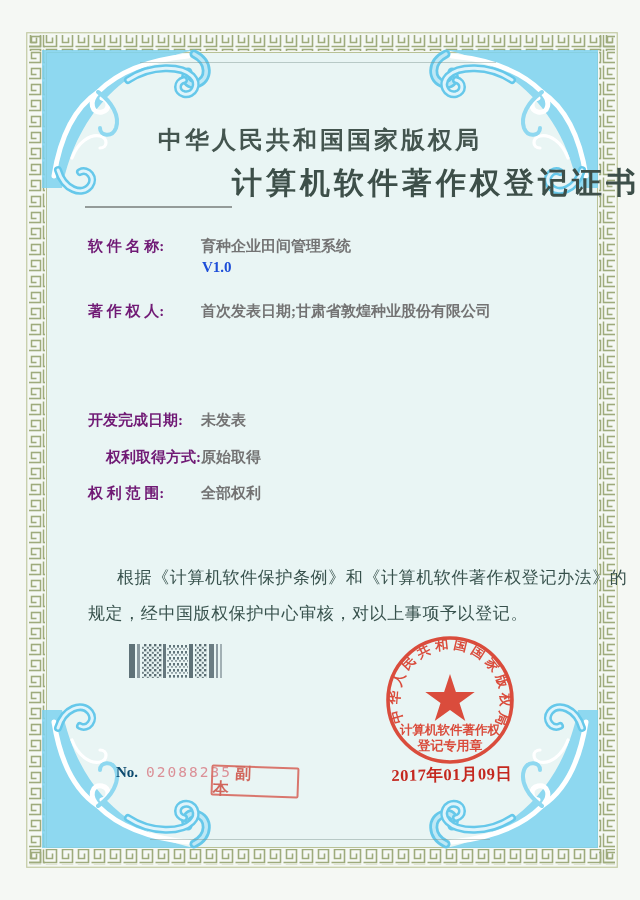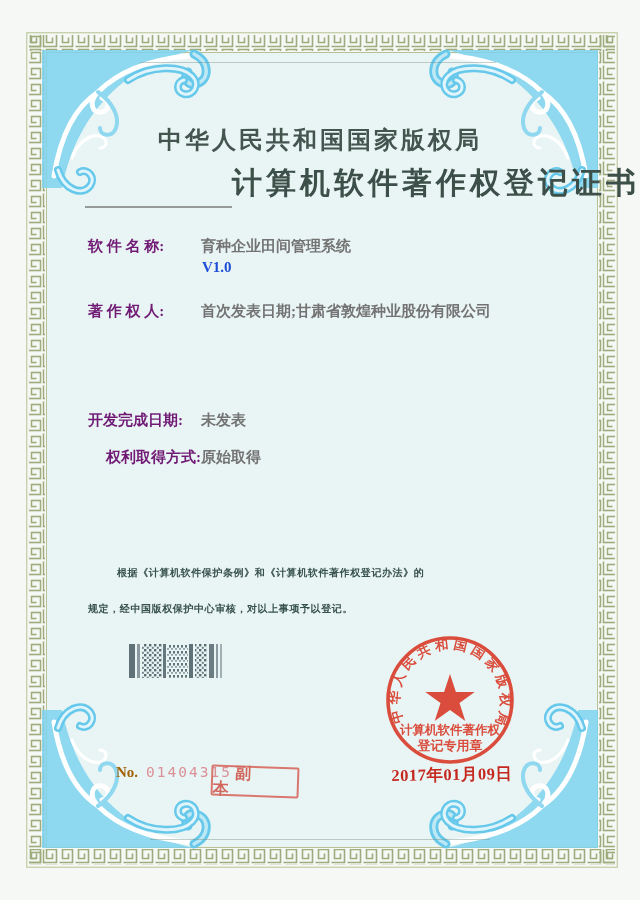--- a/index.html
+++ b/index.html
@@ -31,28 +31,28 @@
   .certno .cl{margin-right:10px;}
   .artifact-line{position:absolute;left:85px;top:206px;width:147px;height:2px;background:#5c5f5c;opacity:.6;}
 
   .row{position:absolute;left:88px;font-size:15px;font-weight:bold;color:#3f5854;white-space:nowrap;}
   .row .lab{display:inline-block;min-width:113px;color:#701a75;}
   .row .val{color:#737373;}
   .r1{top:237px;} .r2{top:302px;} .r3{top:375px;} .r4{top:411px;}
   .r5{top:448px;text-align:right;} .r6{top:484px;} .r7{top:521px;}
   .val2{position:absolute;left:202px;top:259px;font-size:15px;font-weight:bold;color:#1d4ed8;}
 
-  .stmt{position:absolute;font-size:10px;font-weight:700;color:#37514c;letter-spacing:.6px;white-space:nowrap;}
+  .stmt{position:absolute;font-size:17px;font-weight:400;color:#37514c;letter-spacing:.6px;white-space:nowrap;}
   .stmt.l1{left:117px;top:566px;}
   .stmt.l2{left:88px;top:602px;}
 
   .barcode-svg{position:absolute;left:129px;top:644px;}
 
   .serial{position:absolute;left:116px;top:764px;font-size:15px;white-space:nowrap;}
-  .serial .pfx{color:#a16207;font-weight:bold;margin-right:8px;}
+  .serial .pfx{color:#0c4a6e;font-weight:bold;margin-right:8px;}
   .serial .num{color:#db9097;font-family:"DejaVu Sans Mono","Liberation Mono",monospace;letter-spacing:2px;font-size:14.5px;}
 
   .copy-stamp{
     position:absolute;left:211px;top:766px;width:84px;height:27px;
     border:2px solid #d86c62;border-radius:2px;transform:rotate(2deg);
     display:flex;align-items:center;justify-content:center;opacity:.92;
   }
   .copy-stamp span{
     font-size:16px;font-weight:bold;color:#cf5a50;letter-spacing:22px;
     text-indent:22px;line-height:1;
@@ -123,20 +123,23 @@
   <div class="val2">V1.0</div>
   <div class="row r2">
     <span class="lab">著 作 权 人:</span><span class="val">首次发表日期;甘肃省敦煌种业股份有限公司</span>
   </div>
   <div class="row r4">
     <span class="lab">开发完成日期:</span><span class="val">未发表</span>
   </div>
   <div class="row r5">
     <span class="lab">权利取得方式:</span><span class="val">原始取得</span>
   </div>
+  <div class="row r6">
+    <span class="lab">权 利 范 围:</span><span class="val">全部权利</span>
+  </div>
 
   <div class="stmt l1">根据《计算机软件保护条例》和《计算机软件著作权登记办法》的</div>
   <div class="stmt l2">规定，经中国版权保护中心审核，对以上事项予以登记。</div>
 
   <svg class="barcode-svg" width="96" height="34" viewBox="0 0 96 34">
     <defs>
       <pattern id="bcNoise" patternUnits="userSpaceOnUse" width="5" height="5">
         <rect x="0" y="0" width="2.4" height="2.4" fill="#5a6c72"></rect>
         <rect x="2.8" y="2.8" width="2" height="2" fill="#6d7f85"></rect>
       </pattern>
@@ -151,21 +154,21 @@
     <rect x="34" y="0" width="3" height="34" fill="#66787e"></rect>
     <rect x="38" y="0" width="21" height="34" fill="url(#bcNoise2)"></rect>
     <rect x="60" y="0" width="4" height="34" fill="#5f7278"></rect>
     <rect x="66" y="0" width="12" height="34" fill="url(#bcNoise)"></rect>
     <rect x="80" y="0" width="5" height="34" fill="#6b7d83"></rect>
     <rect x="87" y="0" width="2" height="34" fill="#8b9aa0"></rect>
     <rect x="91" y="0" width="2" height="34" fill="#a2b0b4"></rect>
   </svg>
 
   <div class="serial">
-    <span class="pfx">No.</span><span class="num">01404315</span>
+    <span class="pfx">No.</span><span class="num">02088235</span>
   </div>
 
   <div class="copy-stamp">
     <span>副本</span>
   </div>
 
   <svg class="seal-svg" width="152" height="152" viewBox="0 0 152 152">
     <defs>
       <path id="sealArc" d="M29.8,91.6 A51,51 0 1 1 122.2,91.6" fill="none"></path>
     </defs>

